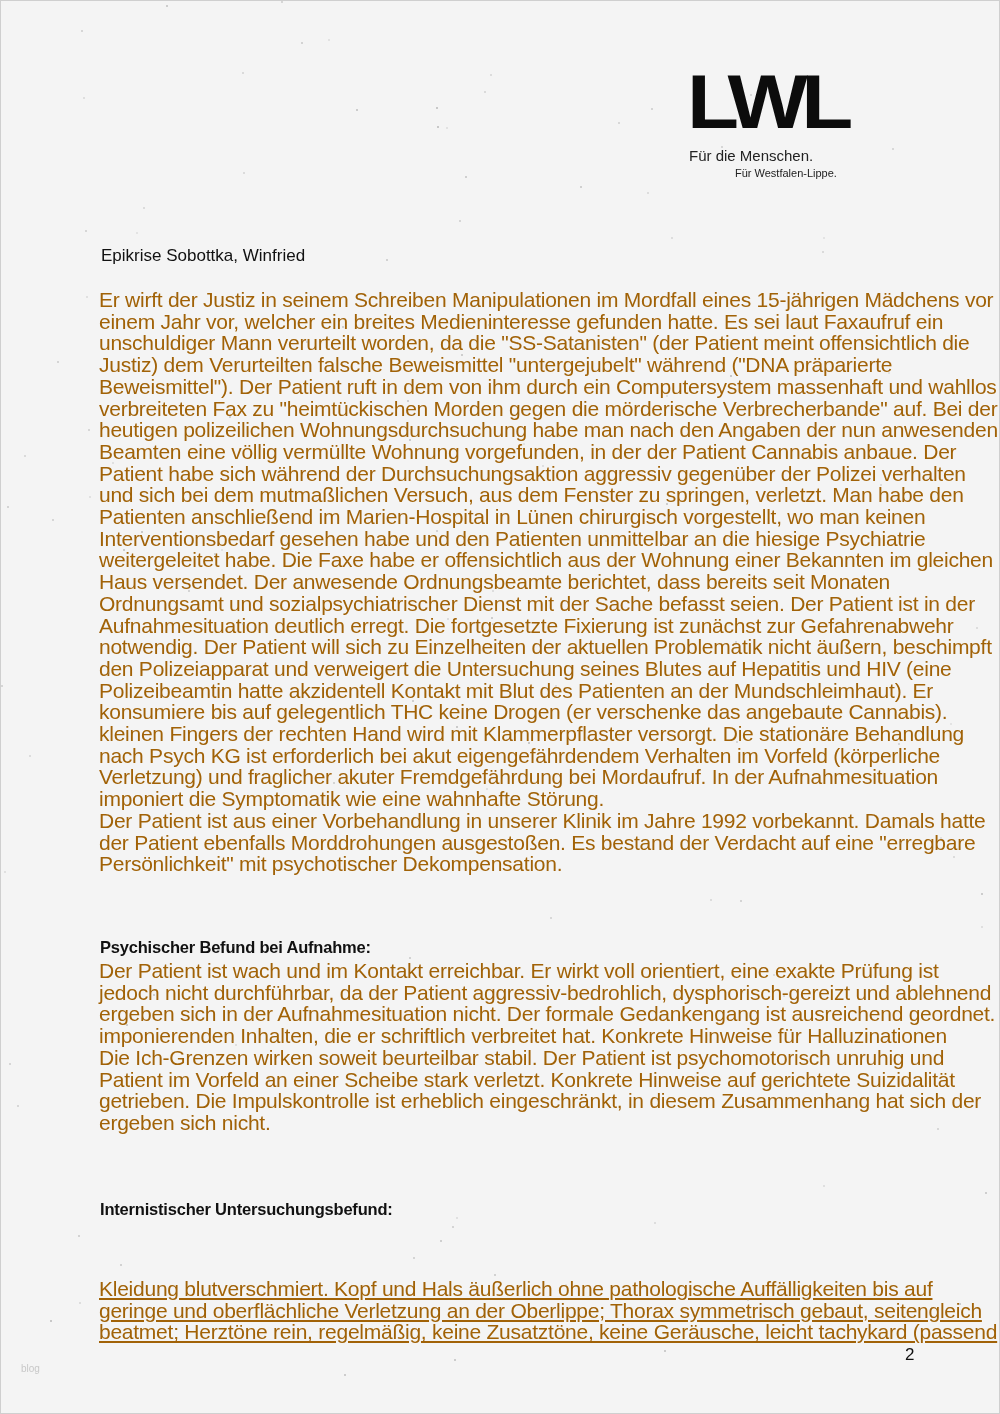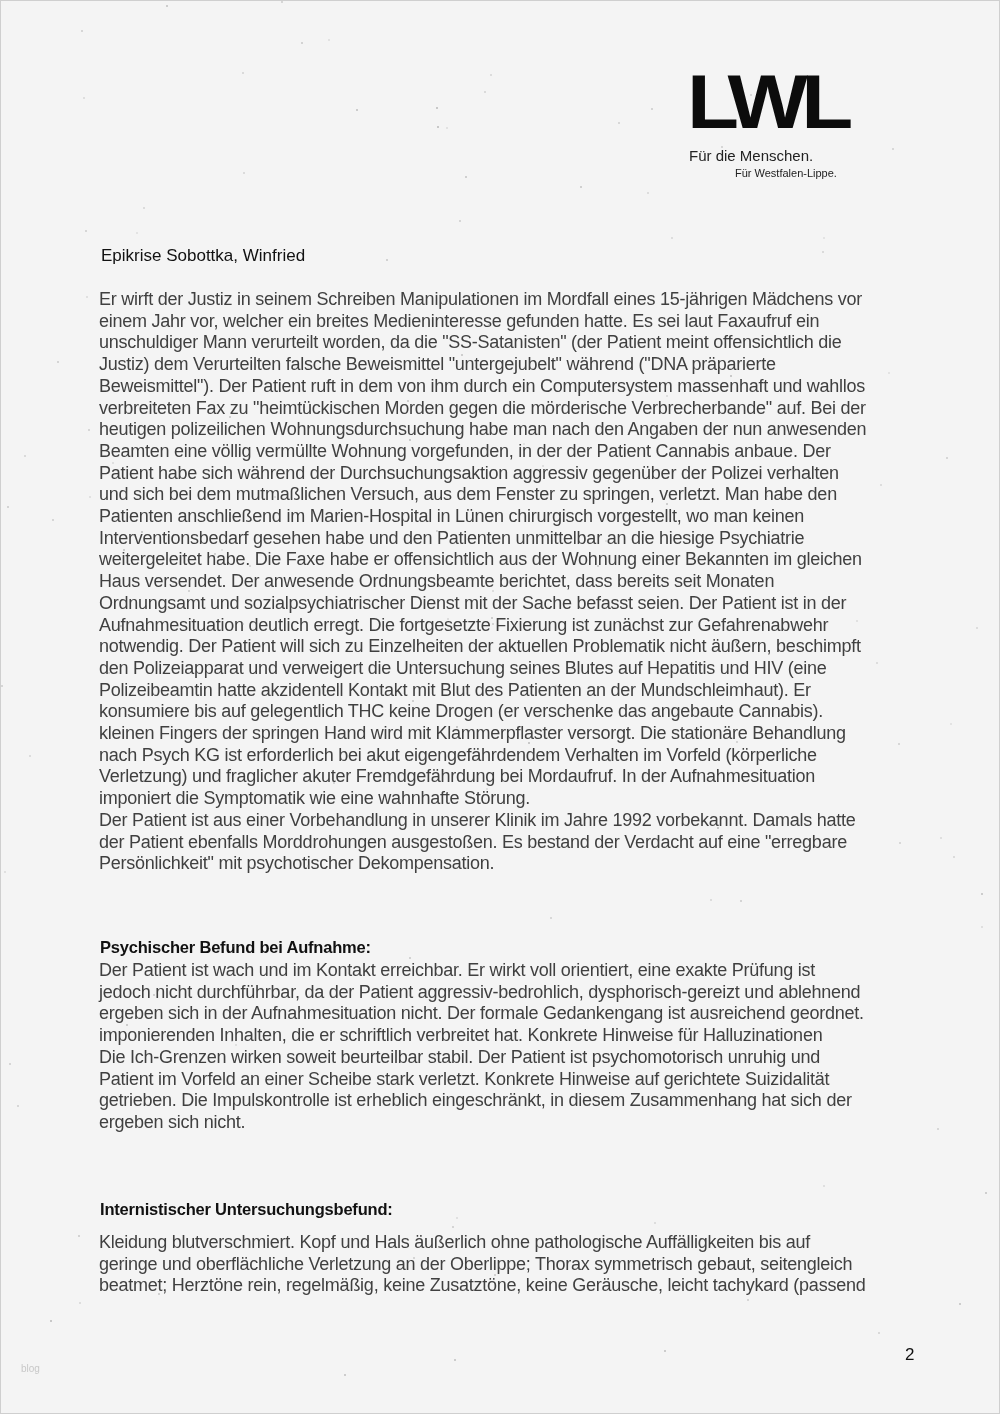--- a/index.html
+++ b/index.html
@@ -36,23 +36,23 @@
     position: absolute; left: 734px; top: 166px;
     font-size: 11px; color: #222;
   }
   .doc-title {
     position: absolute; left: 100px; top: 245px;
     font-size: 17px; color: #111;
   }
   .block {
     position: absolute; left: 98px;
     width: 830px;
-    font-size: 18px;
+    font-size: 21px;
     line-height: 21.7px;
-    color: #404040;
+    color: #a16207;
     letter-spacing: -0.25px;
   }
   .block .line { display: block; white-space: nowrap; }
   .heading {
     position: absolute; left: 99px;
     font-size: 16.5px; font-weight: bold; color: #111;
     letter-spacing: -0.2px;
   }
   .page-num {
     position: absolute; left: 904px; top: 1344px;
@@ -89,21 +89,21 @@
       <span class="line">Patienten  anschließend im Marien-Hospital in Lünen chirurgisch vorgestellt, wo man keinen</span>
       <span class="line">Interventionsbedarf gesehen habe und den Patienten unmittelbar an die hiesige Psychiatrie</span>
       <span class="line">weitergeleitet habe. Die Faxe habe er offensichtlich aus der Wohnung einer Bekannten im gleichen</span>
       <span class="line">Haus versendet. Der anwesende Ordnungsbeamte berichtet, dass bereits seit Monaten</span>
       <span class="line">Ordnungsamt und sozialpsychiatrischer Dienst mit der Sache befasst seien. Der Patient ist in der</span>
       <span class="line">Aufnahmesituation deutlich erregt. Die fortgesetzte Fixierung ist zunächst zur Gefahrenabwehr</span>
       <span class="line">notwendig. Der Patient will sich zu Einzelheiten der aktuellen Problematik nicht äußern, beschimpft</span>
       <span class="line">den Polizeiapparat und verweigert die Untersuchung seines Blutes auf Hepatitis und HIV (eine</span>
       <span class="line">Polizeibeamtin hatte akzidentell Kontakt mit Blut des Patienten an der Mundschleimhaut). Er</span>
       <span class="line">konsumiere bis auf gelegentlich THC keine Drogen (er verschenke das angebaute Cannabis).</span>
-      <span class="line">kleinen Fingers der springen Hand wird mit Klammerpflaster versorgt. Die stationäre Behandlung</span>
+      <span class="line">kleinen Fingers der rechten Hand wird mit Klammerpflaster versorgt. Die stationäre Behandlung</span>
       <span class="line">nach Psych KG ist erforderlich bei akut eigengefährdendem Verhalten im Vorfeld (körperliche</span>
       <span class="line">Verletzung) und fraglicher akuter Fremdgefährdung bei Mordaufruf. In der Aufnahmesituation</span>
       <span class="line">imponiert die Symptomatik wie eine wahnhafte Störung.</span>
       <span class="line">Der Patient ist aus einer Vorbehandlung in unserer Klinik im Jahre 1992 vorbekannt. Damals hatte</span>
       <span class="line">der Patient ebenfalls Morddrohungen ausgestoßen. Es bestand der Verdacht auf eine "erregbare</span>
       <span class="line">Persönlichkeit" mit psychotischer Dekompensation.</span>
     </div>
 
   <div class="heading" style="top:937px;">Psychischer Befund bei Aufnahme:</div>
   <div class="block" id="sec0" style="top:959px;">
@@ -111,21 +111,21 @@
       <span class="line">jedoch nicht durchführbar, da der Patient aggressiv-bedrohlich, dysphorisch-gereizt und ablehnend</span>
       <span class="line">ergeben sich in der Aufnahmesituation nicht. Der formale Gedankengang ist ausreichend geordnet.</span>
       <span class="line">imponierenden Inhalten, die er schriftlich verbreitet hat. Konkrete Hinweise für Halluzinationen</span>
       <span class="line">Die Ich-Grenzen wirken soweit beurteilbar stabil. Der Patient ist psychomotorisch unruhig und</span>
       <span class="line">Patient im Vorfeld an einer Scheibe stark verletzt. Konkrete Hinweise auf gerichtete Suizidalität</span>
       <span class="line">getrieben. Die Impulskontrolle ist erheblich eingeschränkt, in diesem Zusammenhang hat sich der</span>
       <span class="line">ergeben sich nicht.</span>
     </div>
 
   <div class="heading" style="top:1199px;">Internistischer Untersuchungsbefund:</div>
-  <div class="block" id="sec1" style="top:1231px;">
+  <div class="block" id="sec1" style="top:1277px;text-decoration:underline;">
       <span class="line">Kleidung blutverschmiert. Kopf und Hals äußerlich ohne pathologische Auffälligkeiten bis auf</span>
       <span class="line">geringe und oberflächliche Verletzung an der Oberlippe; Thorax symmetrisch gebaut, seitengleich</span>
       <span class="line">beatmet; Herztöne rein, regelmäßig, keine Zusatztöne, keine Geräusche, leicht tachykard (passend</span>
     </div>
 
   <div class="page-num">2</div>
   <div class="watermark">blog</div>
 
   <div id="specks">
       <div class="speck" style="left: 485px; top: 787px; opacity: 0.3;"></div>

